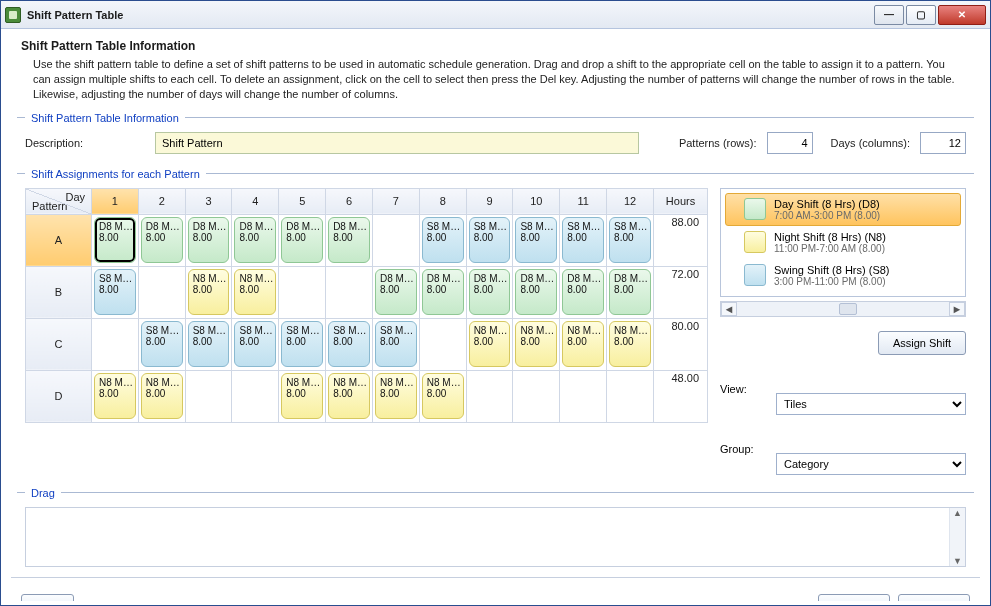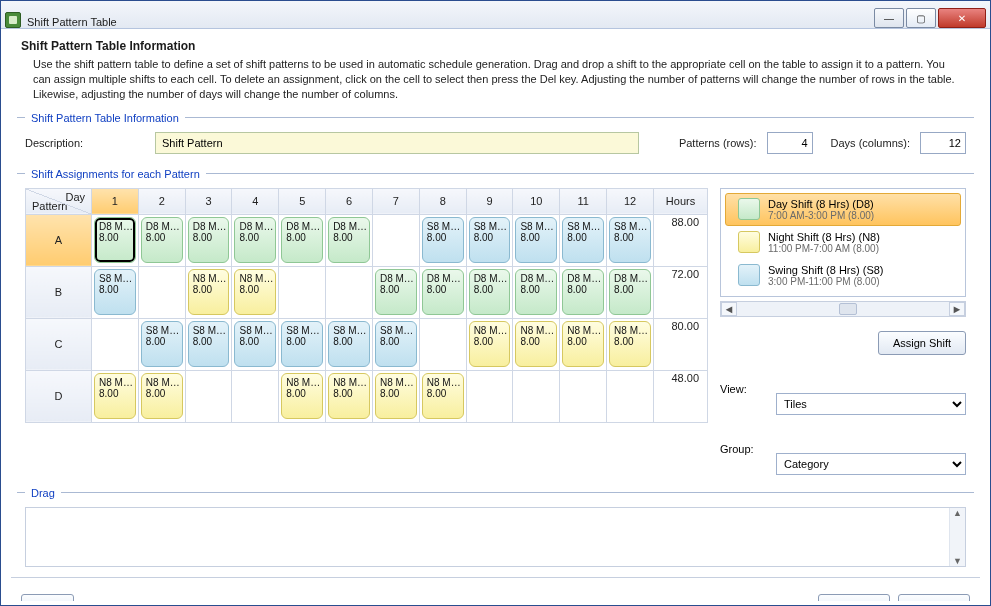--- a/index.html
+++ b/index.html
@@ -19,22 +19,23 @@
     border: 1px solid #2a4d8f;
     box-shadow: 0 0 0 3px rgba(73,115,179,0.2);
     display: flex;
     flex-direction: column;
   }
   .titlebar {
     height: 28px;
     background: linear-gradient(#f3f6fb,#e3e9f2);
     border-bottom: 1px solid #b5c4de;
     display: flex;
-    align-items: flex-end;
+    align-items: center;
     padding: 0 4px;
+    font-weight: bold;
   }
   .titlebar .appicon {
     width: 16px; height: 16px;
     background: #4a8b3a;
     border: 1px solid #2e5d23;
     margin-right: 6px;
     border-radius: 2px;
     position: relative;
   }
   .titlebar .appicon::after {
@@ -165,21 +166,21 @@
   }
   .palette {
     border: 1px solid #b8c5db;
     background: #fff;
     padding: 4px;
   }
   .pal-item {
     display:flex;
     align-items:center;
     gap:8px;
-    padding:4px 12px;
+    padding:4px 18px;
     border-radius:3px;
     cursor: pointer;
   }
   .pal-item.selected {
     background: linear-gradient(#ffe0a7,#ffc45e);
     border: 1px solid #e3a937;
   }
   .pal-item:not(.selected) { border:1px solid transparent; }
   .swatch {
     width: 22px; height: 22px; border-radius:3px; border:1px solid #9cb9c7;

